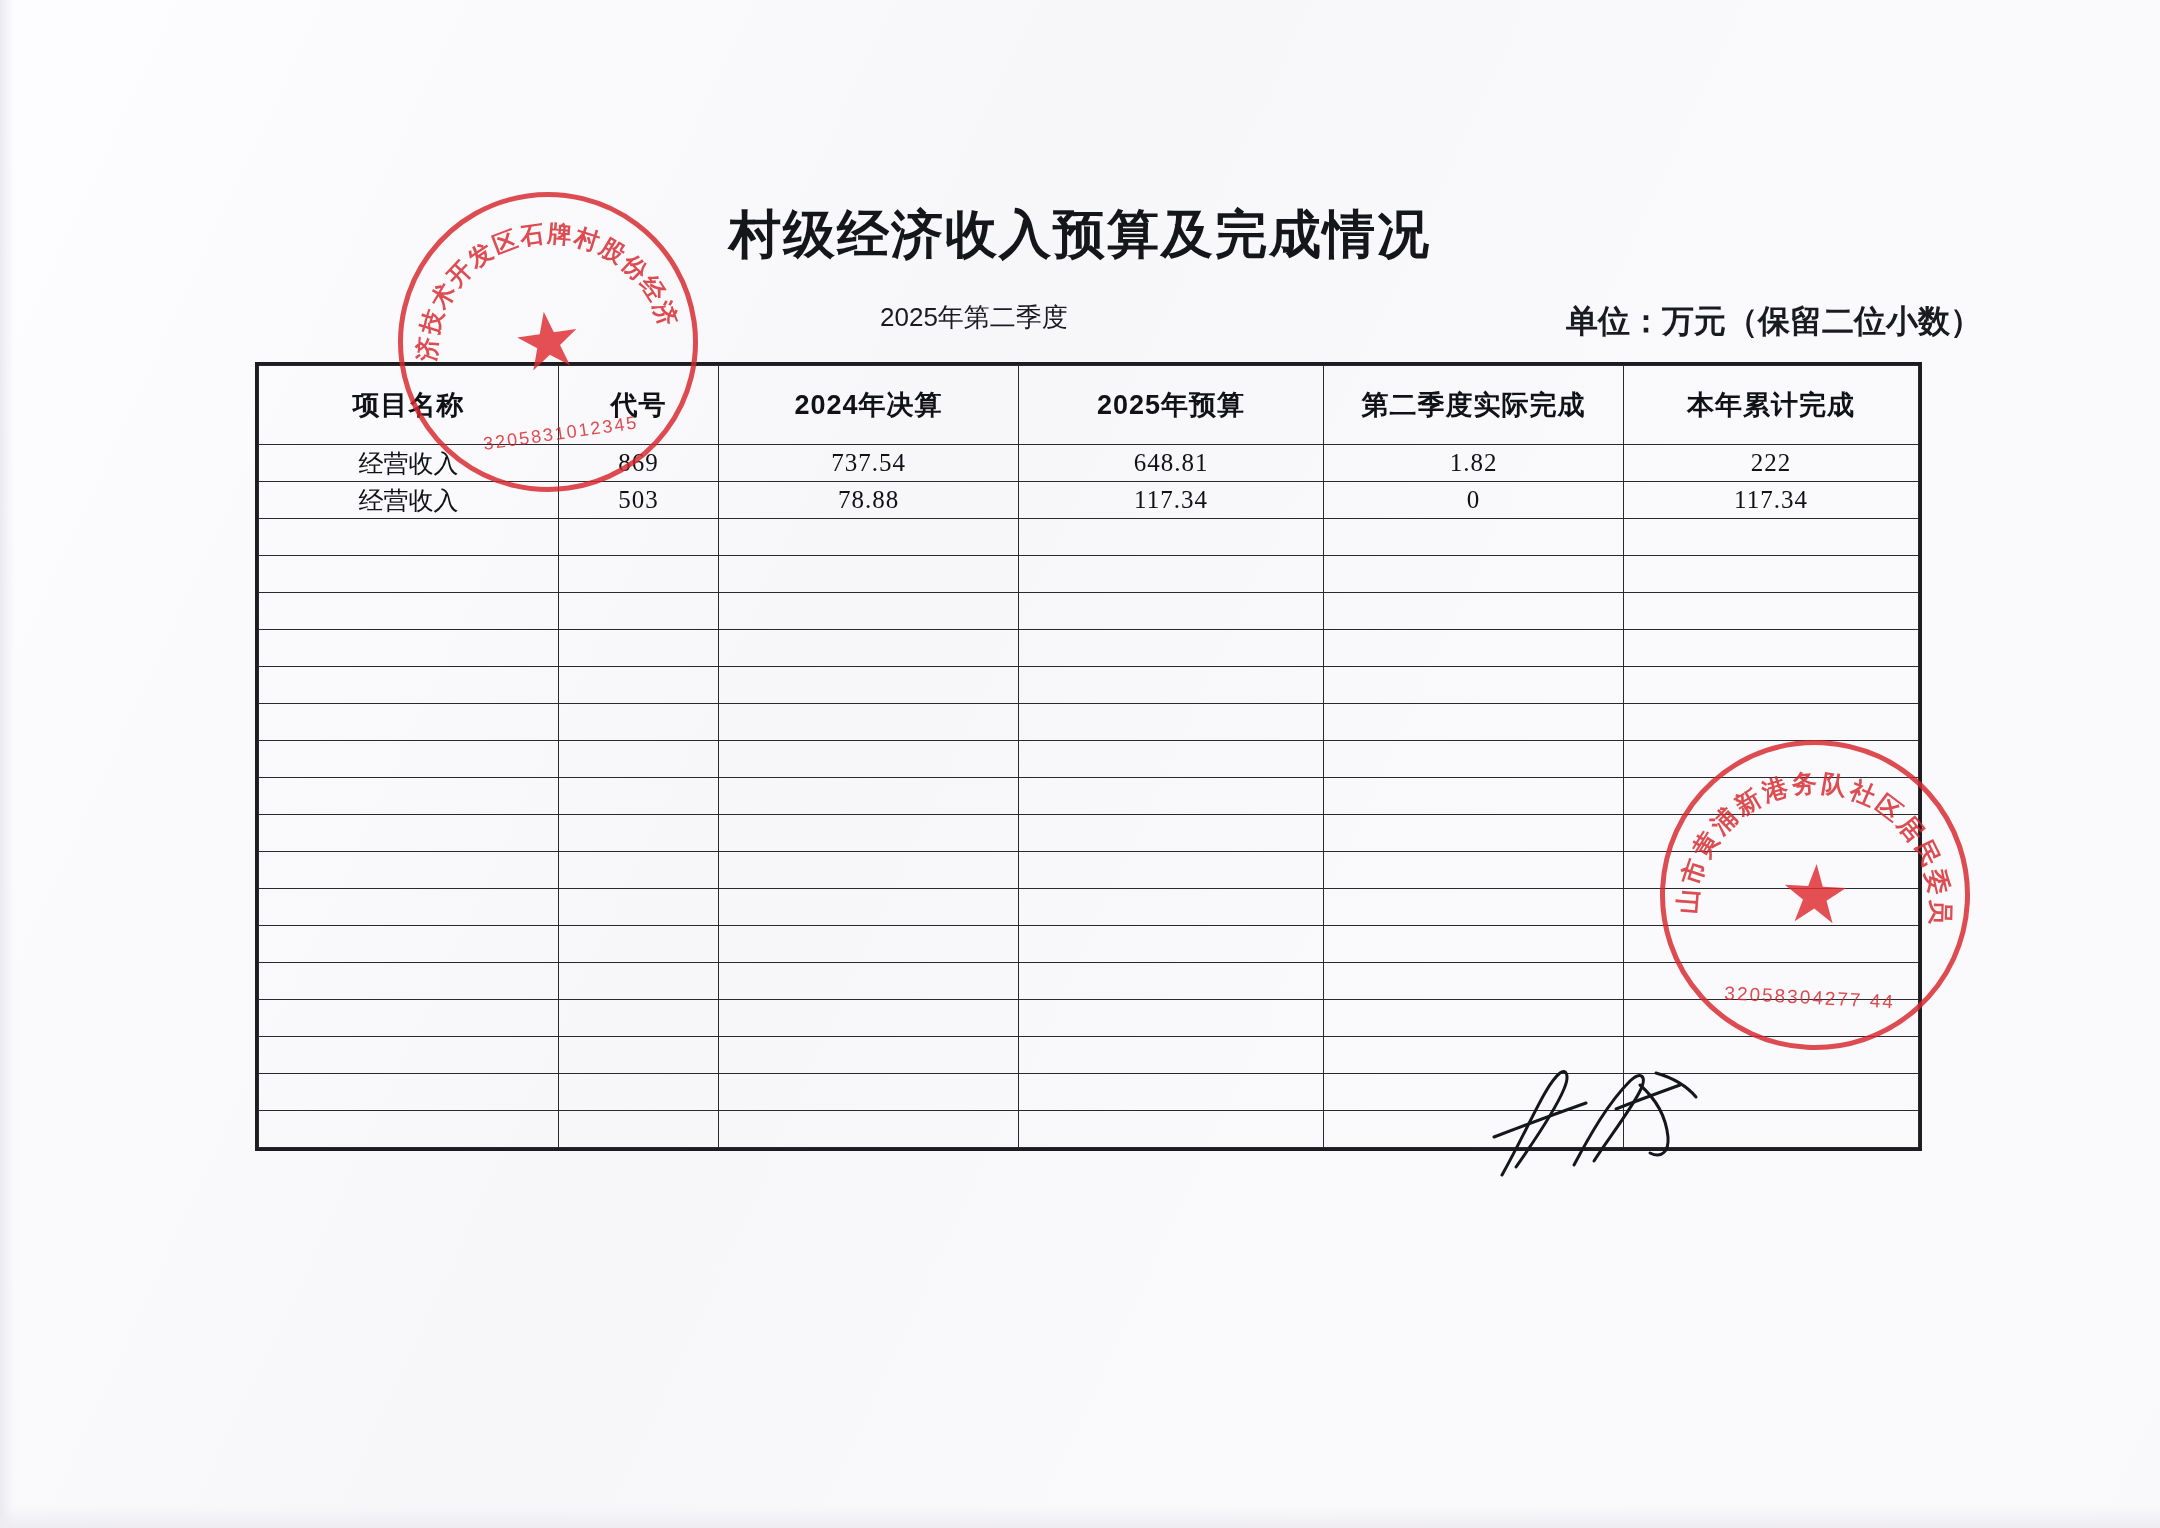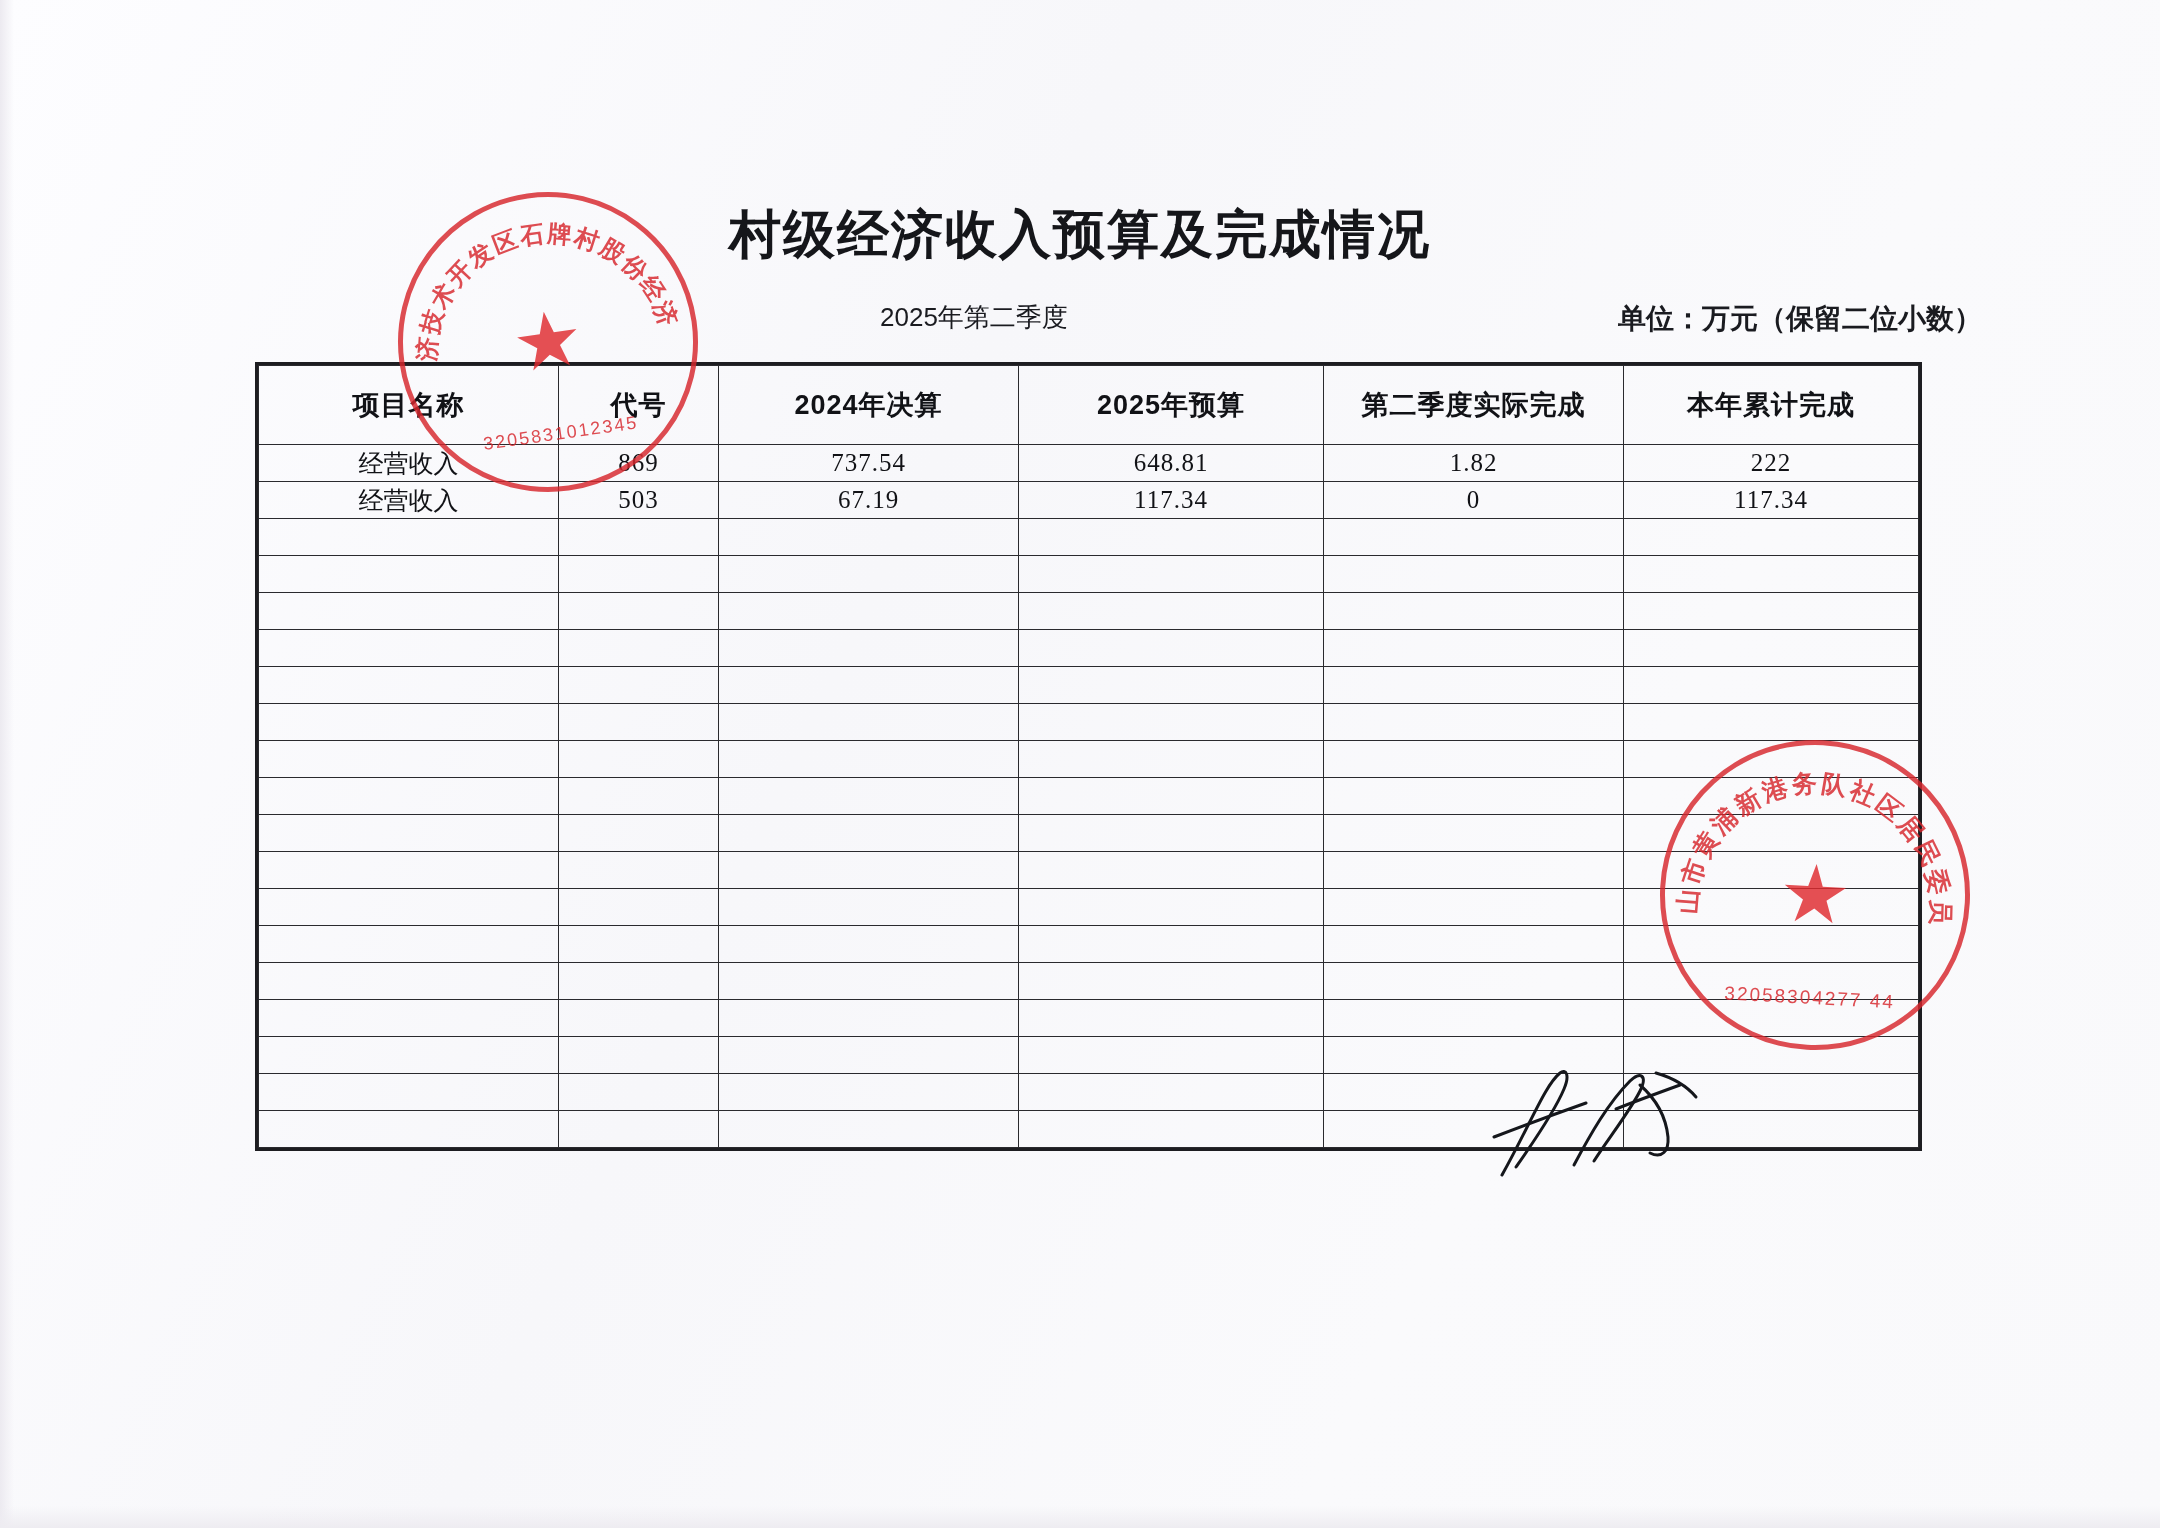--- a/index.html
+++ b/index.html
@@ -63,21 +63,21 @@
     font-family: "Liberation Sans", sans-serif;
     font-size: 26px;
     color: #1a1b20;
     font-weight: normal;
   }
   .unit {
     position: absolute;
     right: 178px;
     top: 0;
     font-family: Liberation Mono, monospace;
-    font-size: 28px;
+    font-size: 32px;
     color: #1a1b20;
     font-weight: bold;
   }
 
   table.sheet {
     position: absolute;
     left: 258px;
     top: 365px;
     width: 1660px;
     border-collapse: collapse;
@@ -224,21 +224,21 @@
         <td class="name-cell">经营收入</td>
         <td class="num">869</td>
         <td class="num">737.54</td>
         <td class="num">648.81</td>
         <td class="num">1.82</td>
         <td class="num">222</td>
       </tr>
       <tr>
         <td class="name-cell">经营收入</td>
         <td class="num">503</td>
-        <td class="num">67.19</td>
+        <td class="num">78.88</td>
         <td class="num">117.34</td>
         <td class="num">0</td>
         <td class="num">117.34</td>
       </tr>
       <tr class="empty">
           <td></td>
           <td></td>
           <td></td>
           <td></td>
           <td></td>

